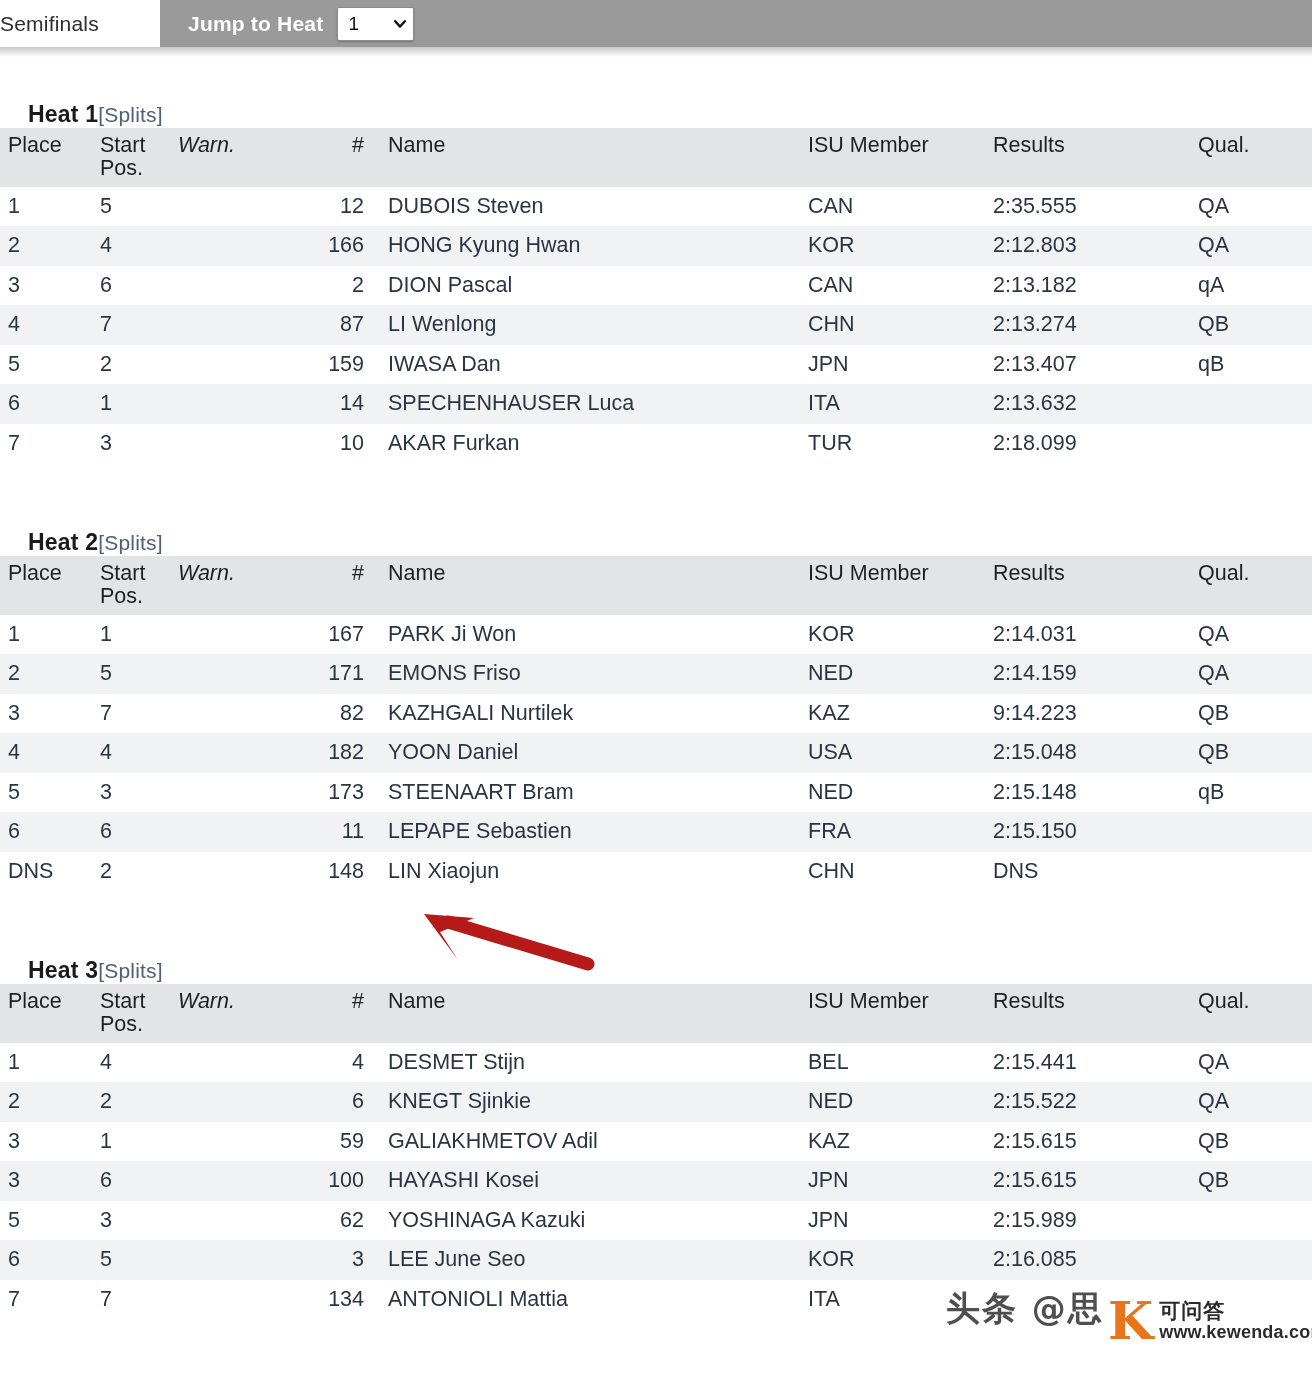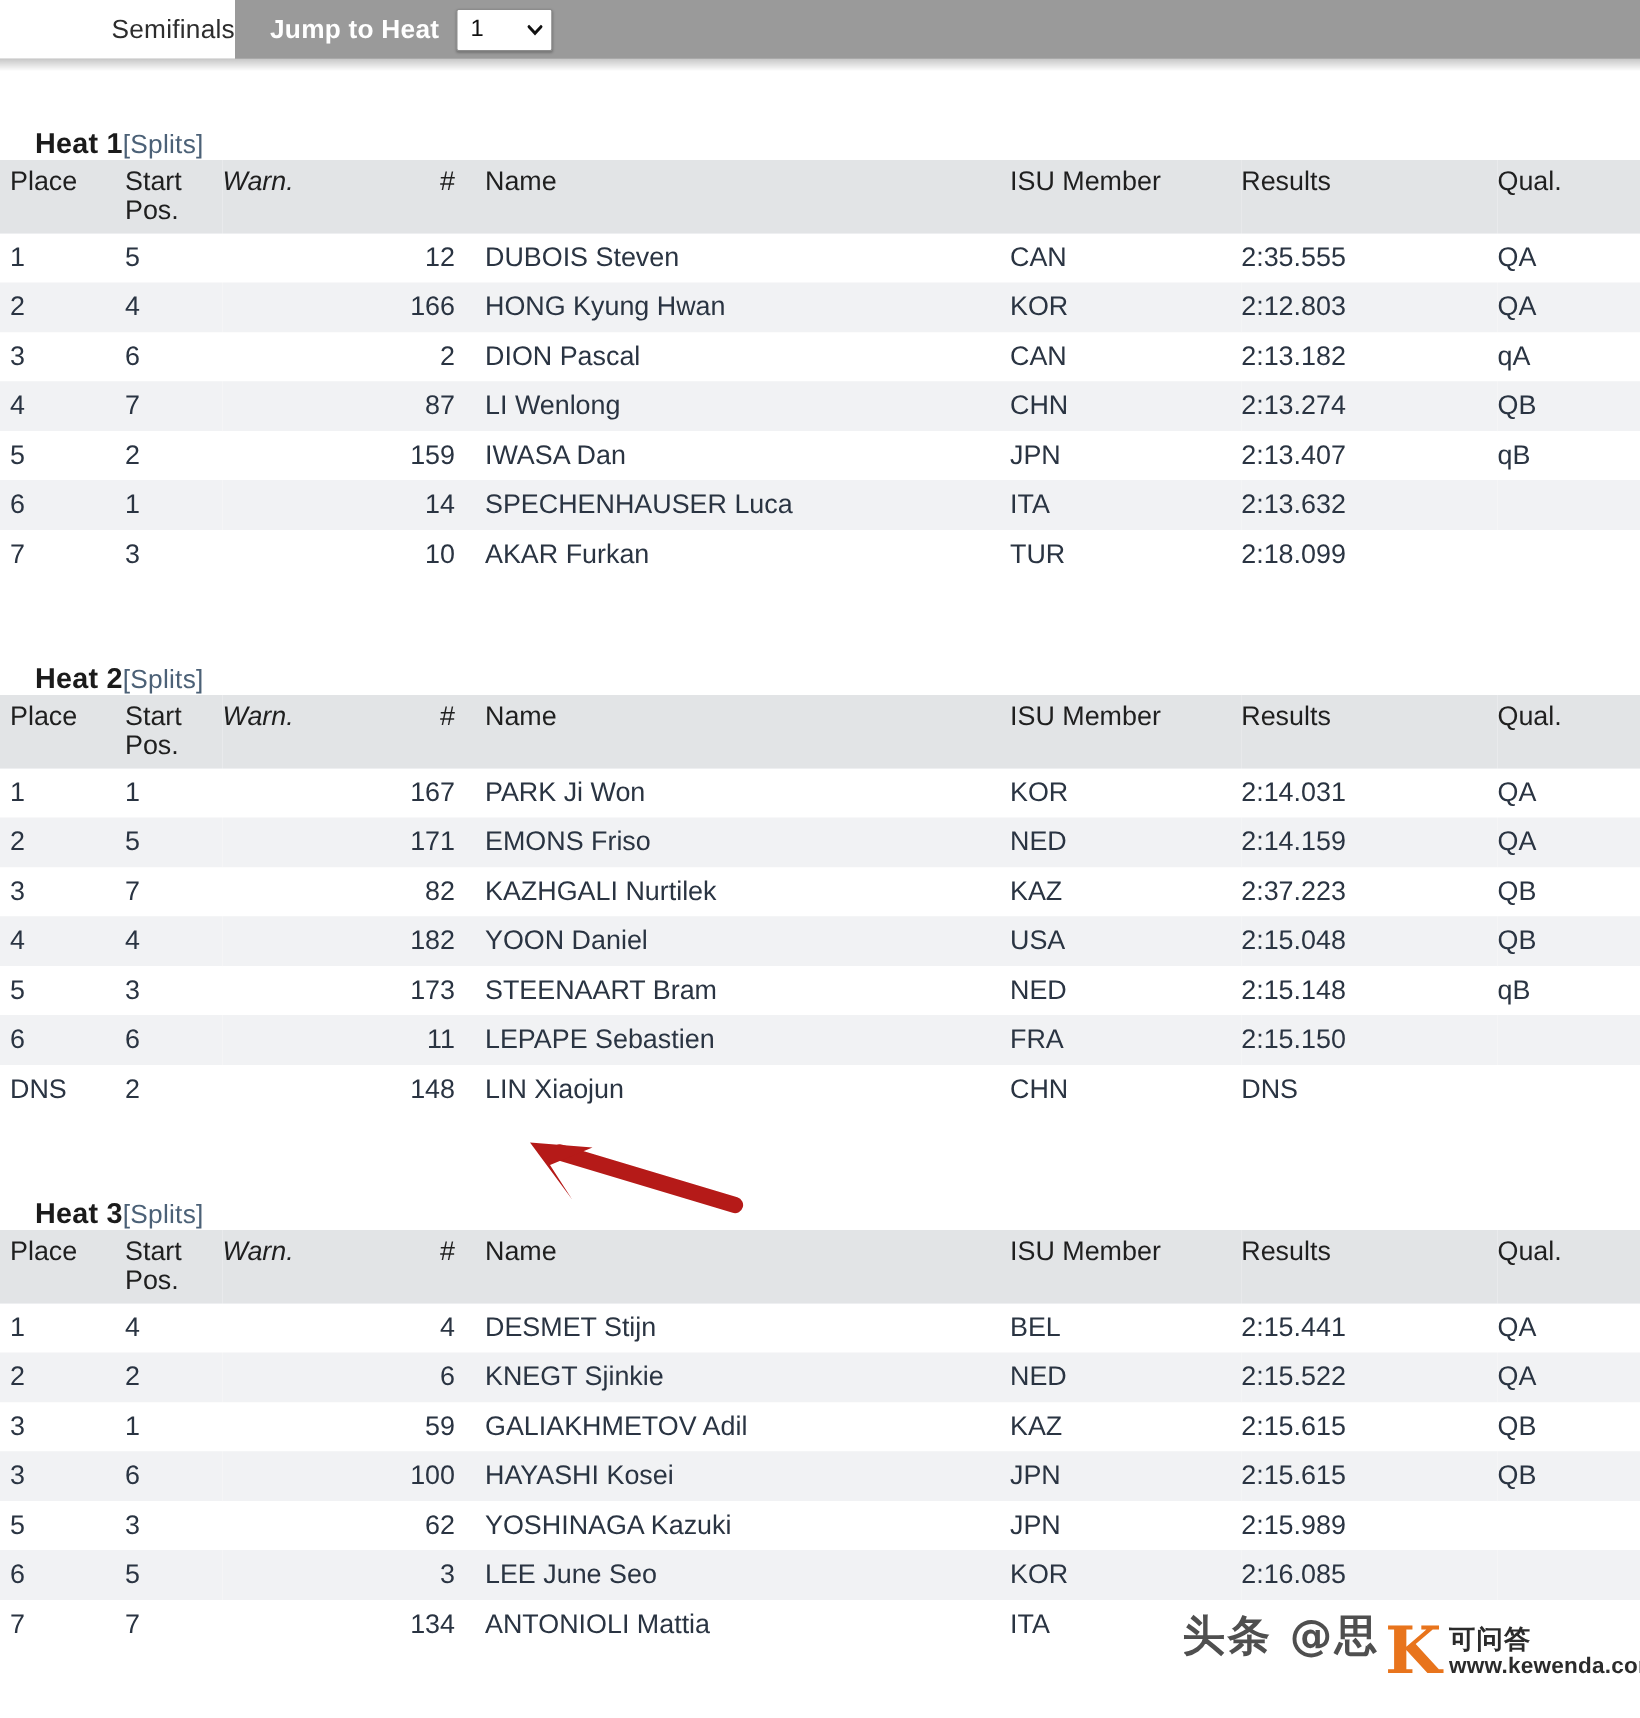--- a/index.html
+++ b/index.html
@@ -19,25 +19,25 @@
 
   
   .tabbar {
     position: relative;
     height: 47px;
     background: #9a9a9a;
     display: flex;
     align-items: stretch;
   }
   .tab-active {
-    width: 188px;
+    width: 160px;
     background: #ffffff;
     display: flex;
     align-items: center;
-    justify-content: flex-end;
+    justify-content: flex-start;
     font-size: 21px;
     color: #2d2d2d;
     letter-spacing: .2px;
   }
   .tab-jump {
     display: flex;
     align-items: center;
     gap: 14px;
     padding: 0 18px 0 28px;
   }
@@ -348,21 +348,21 @@
             <td class="c-res">2:14.159</td>
             <td class="c-qual">QA</td>
           </tr>
           <tr>
             <td class="c-place">3</td>
             <td class="c-start">7</td>
             <td class="c-warn"></td>
             <td class="c-num">82</td>
             <td class="c-name">KAZHGALI Nurtilek</td>
             <td class="c-isu">KAZ</td>
-            <td class="c-res">2:37.223</td>
+            <td class="c-res">9:14.223</td>
             <td class="c-qual">QB</td>
           </tr>
           <tr>
             <td class="c-place">4</td>
             <td class="c-start">4</td>
             <td class="c-warn"></td>
             <td class="c-num">182</td>
             <td class="c-name">YOON Daniel</td>
             <td class="c-isu">USA</td>
             <td class="c-res">2:15.048</td>

